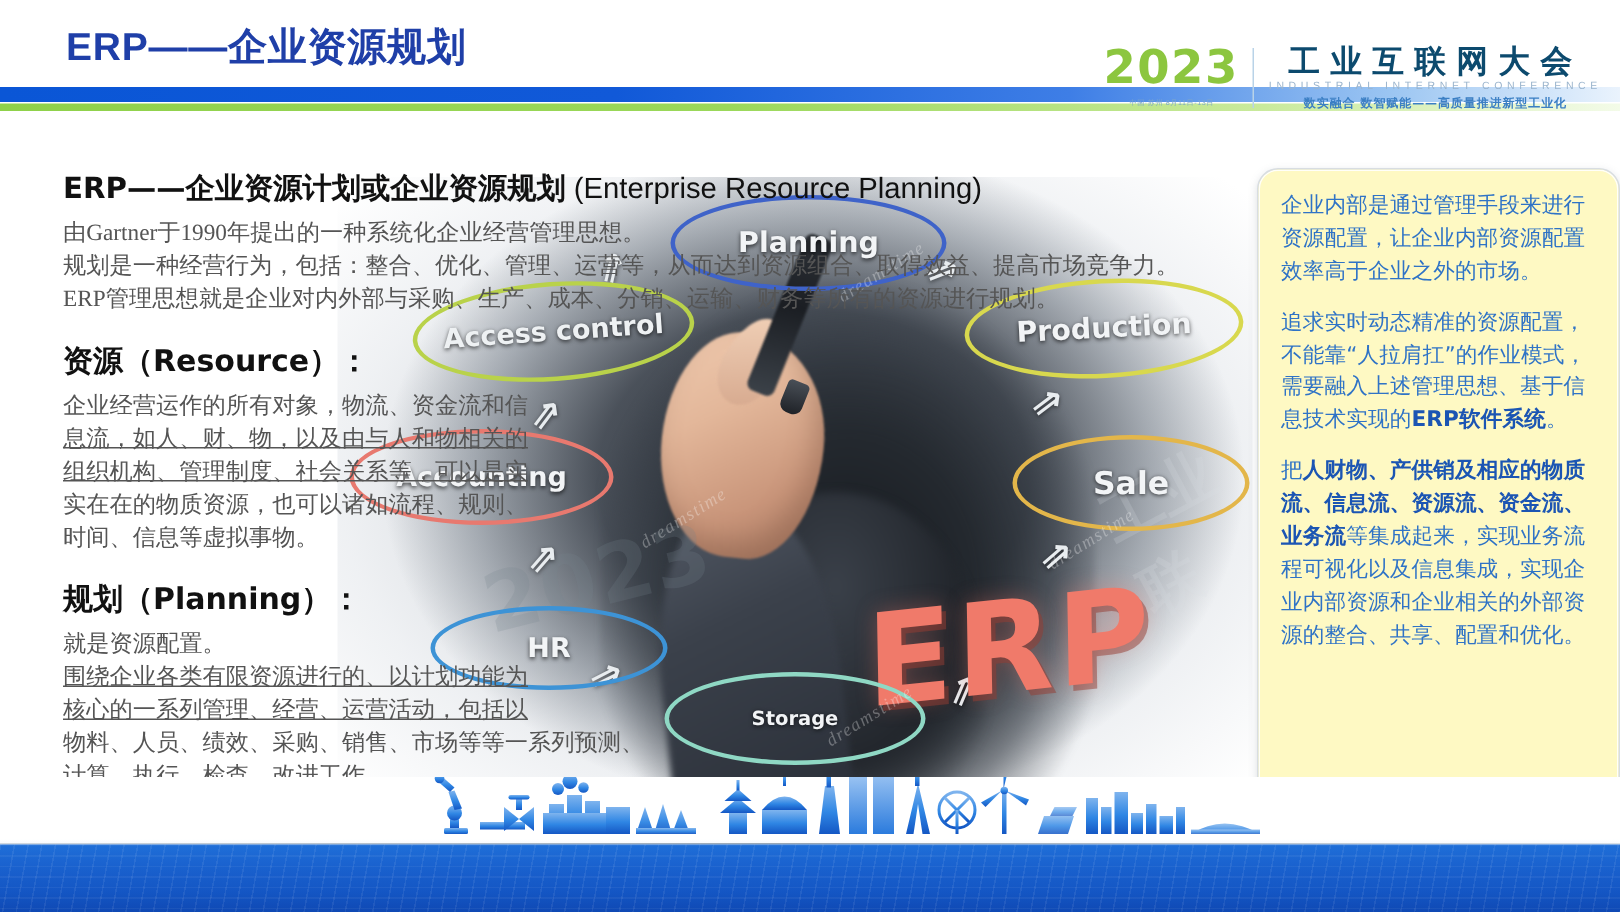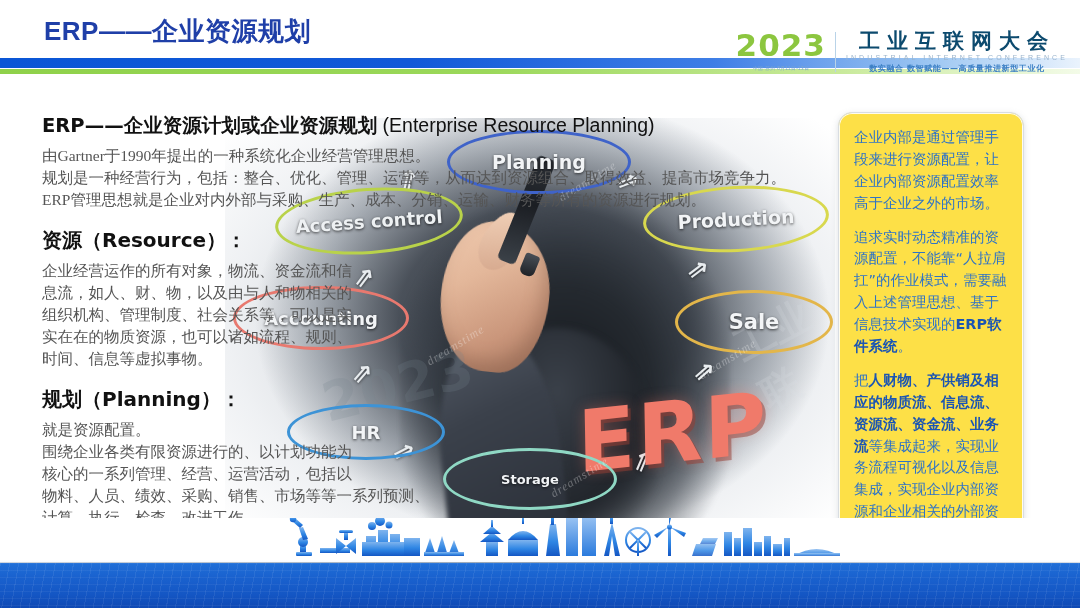--- a/index.html
+++ b/index.html
@@ -193,26 +193,26 @@
   .doc-h1 .en{font-weight:normal;font-family:"Liberation Sans",sans-serif;}
   .para{
     font-family:"Liberation Serif","DejaVu Serif",serif;
     font-size:15.5px;line-height:1.42;color:#555;margin:0;
     white-space:nowrap;
   }
   .sec-h{
     font-size:20px;font-weight:bold;color:#111;margin:16px 0 6px 0;
     font-family:"DejaVu Sans",sans-serif;
   }
-  .u{}
+  .u{text-decoration:underline;}
 
   
   .card{
-    position:absolute;left:838px;top:112px;width:186px;height:424px;
-    background:#fde047;
+    position:absolute;left:838px;top:112px;width:242px;height:424px;
+    background:#fef9c3;
     border:1.5px solid #d8dde2;border-radius:14px;
     box-shadow:0 2px 6px rgba(140,150,160,0.30), 0 0 0 1px rgba(255,255,255,0.9) inset;
     padding:14px 13px 10px 15px;box-sizing:border-box;
     color:#2f6fc4;
     font-family:"DejaVu Sans",sans-serif;
   }
   .card p{
     margin:0 0 12px 0;font-size:14.4px;line-height:1.52;
     color:#2f73c6;letter-spacing:0.1px;
   }

